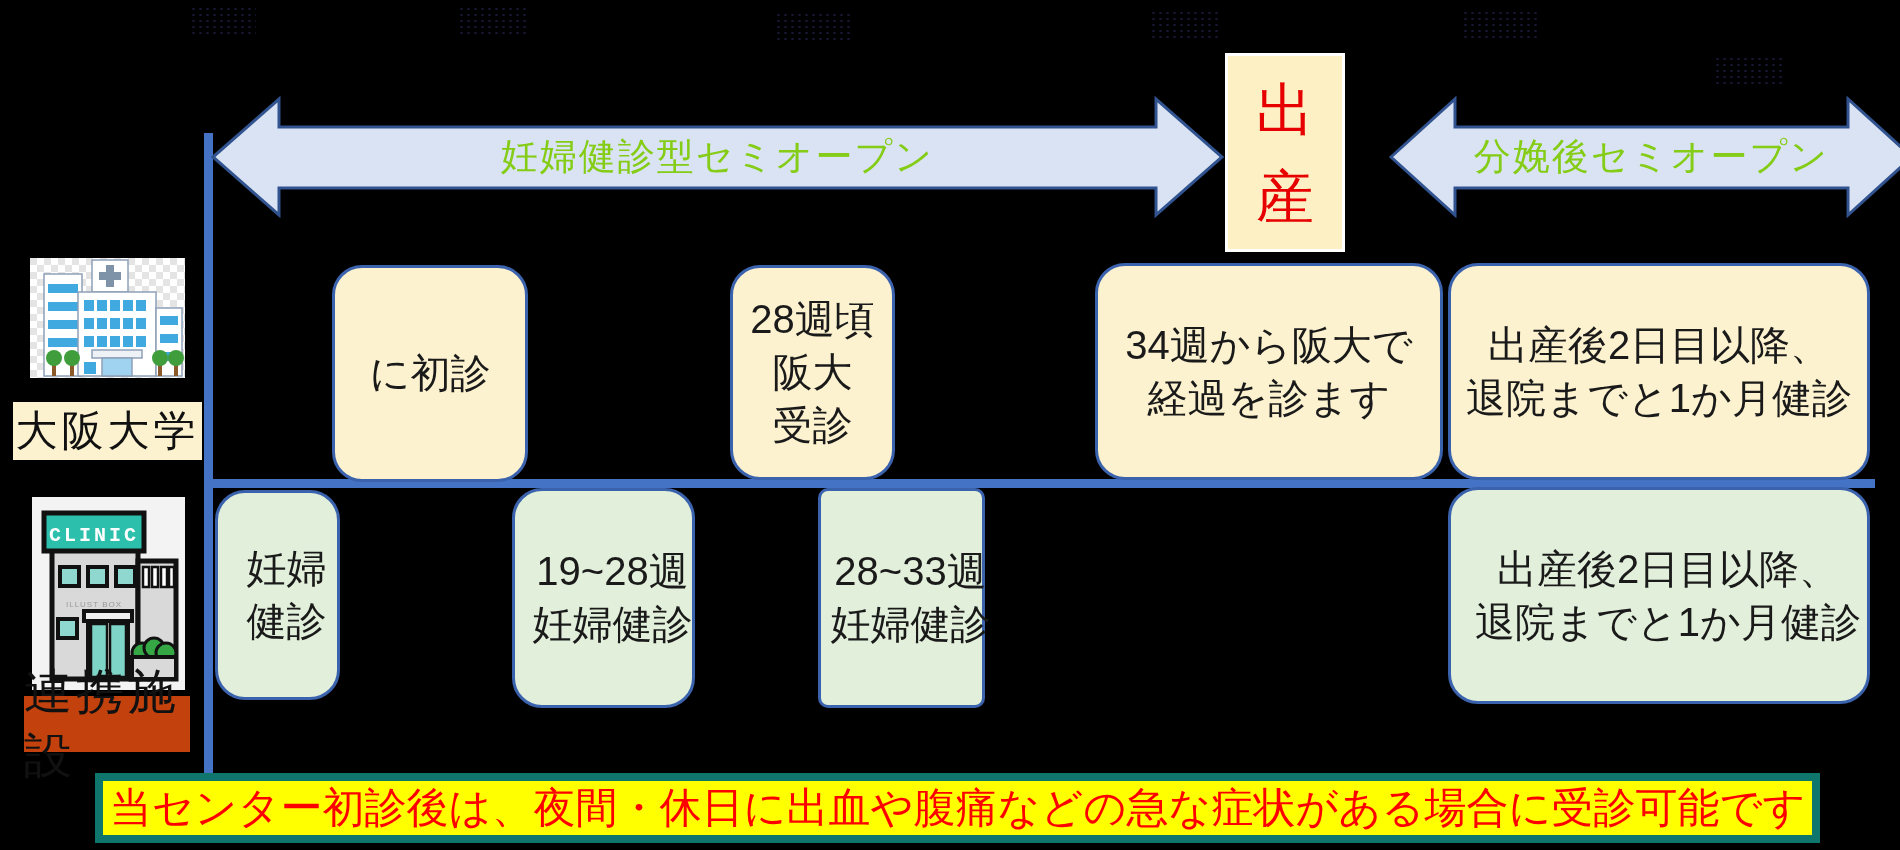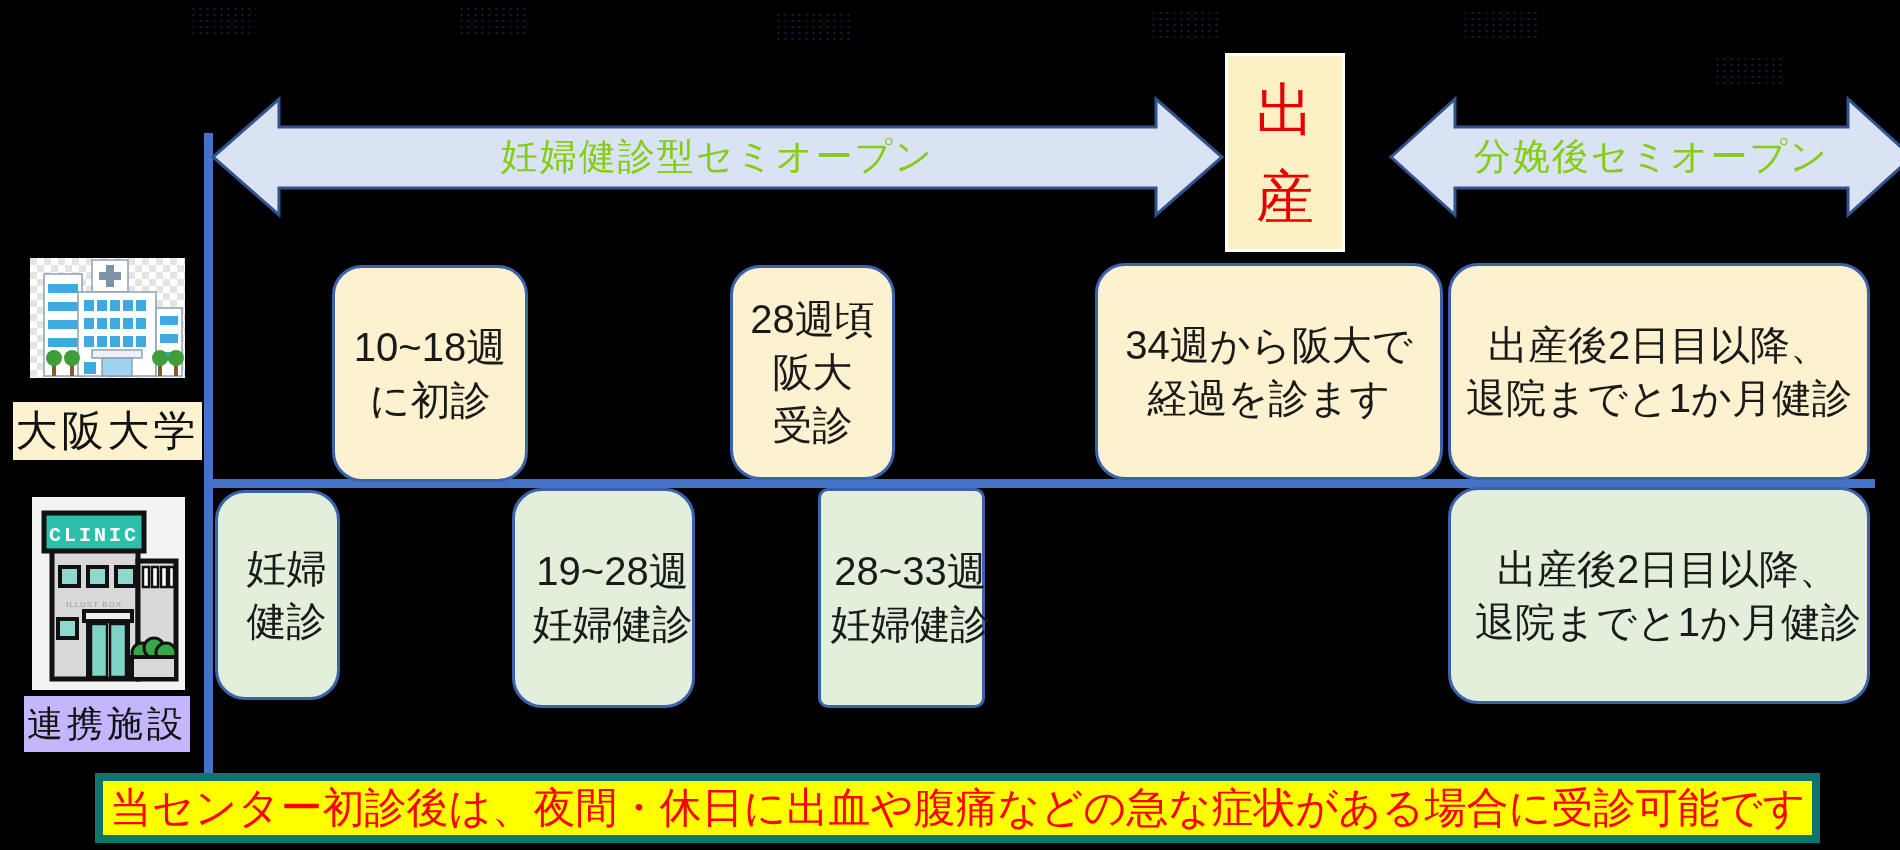--- a/index.html
+++ b/index.html
@@ -191,26 +191,25 @@
       <rect x="59" y="127" width="16" height="53" fill="#7fd4c8" stroke="#111" stroke-width="2.5"></rect>
       <rect x="78" y="127" width="16" height="53" fill="#7fd4c8" stroke="#111" stroke-width="2.5"></rect>
 
       <circle cx="110" cy="156" r="10" fill="#35a845" stroke="#111" stroke-width="3"></circle>
       <circle cx="122" cy="151" r="10" fill="#35a845" stroke="#111" stroke-width="3"></circle>
       <circle cx="134" cy="156" r="10" fill="#35a845" stroke="#111" stroke-width="3"></circle>
       <rect x="100" y="160" width="44" height="22" fill="#d9d9d9" stroke="#111" stroke-width="4"></rect>
     </svg>
   </div>
 
-  <div class="abs rowlabel" style="left:24px;top:696px;width:166px;height:56px;background:#c4b5fd;font-size:36px;">
+  <div class="abs rowlabel" style="left:24px;top:696px;width:166px;height:56px;background:#c2410c;font-size:48px;">
     <span>連携施設</span>
   </div>
 
   <div class="abs sbox cream" style="left:332px;top:265px;width:196px;height:217px;">
-    <span>10~18週</span>
     <span>に初診</span>
   </div>
   <div class="abs sbox cream" style="left:730px;top:265px;width:165px;height:215px;">
     <span>28週頃</span>
     <span>阪大</span>
     <span>受診</span>
   </div>
   <div class="abs sbox cream" style="left:1095px;top:263px;width:348px;height:217px;">
     <span>34週から阪大で</span>
     <span>経過を診ます</span>

